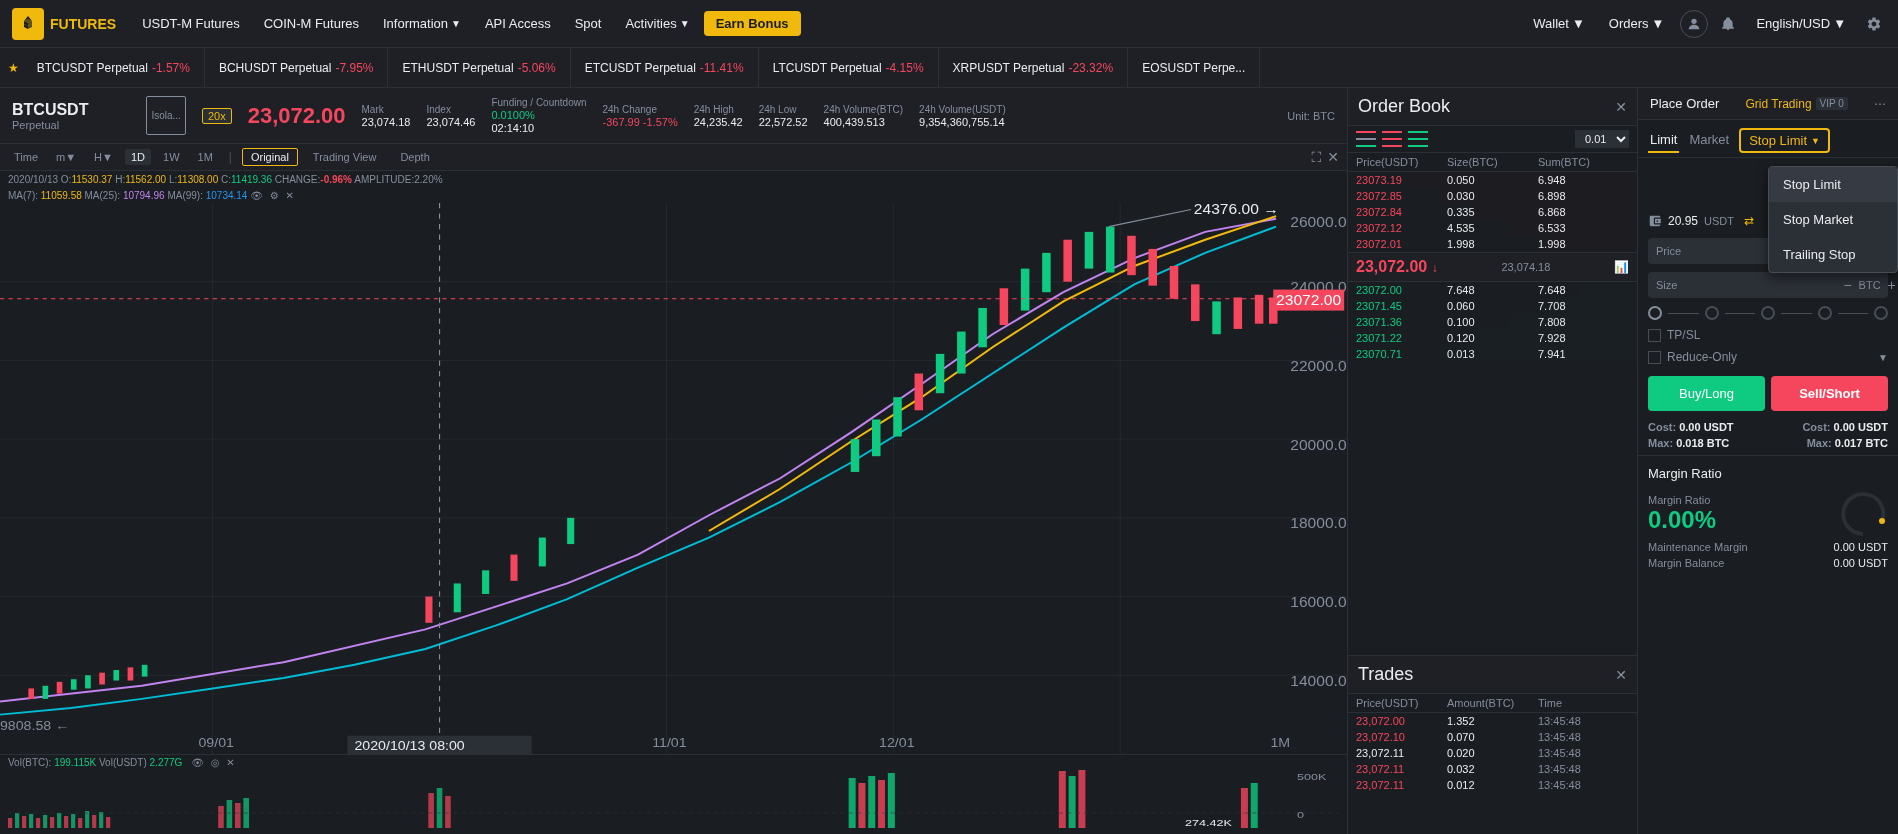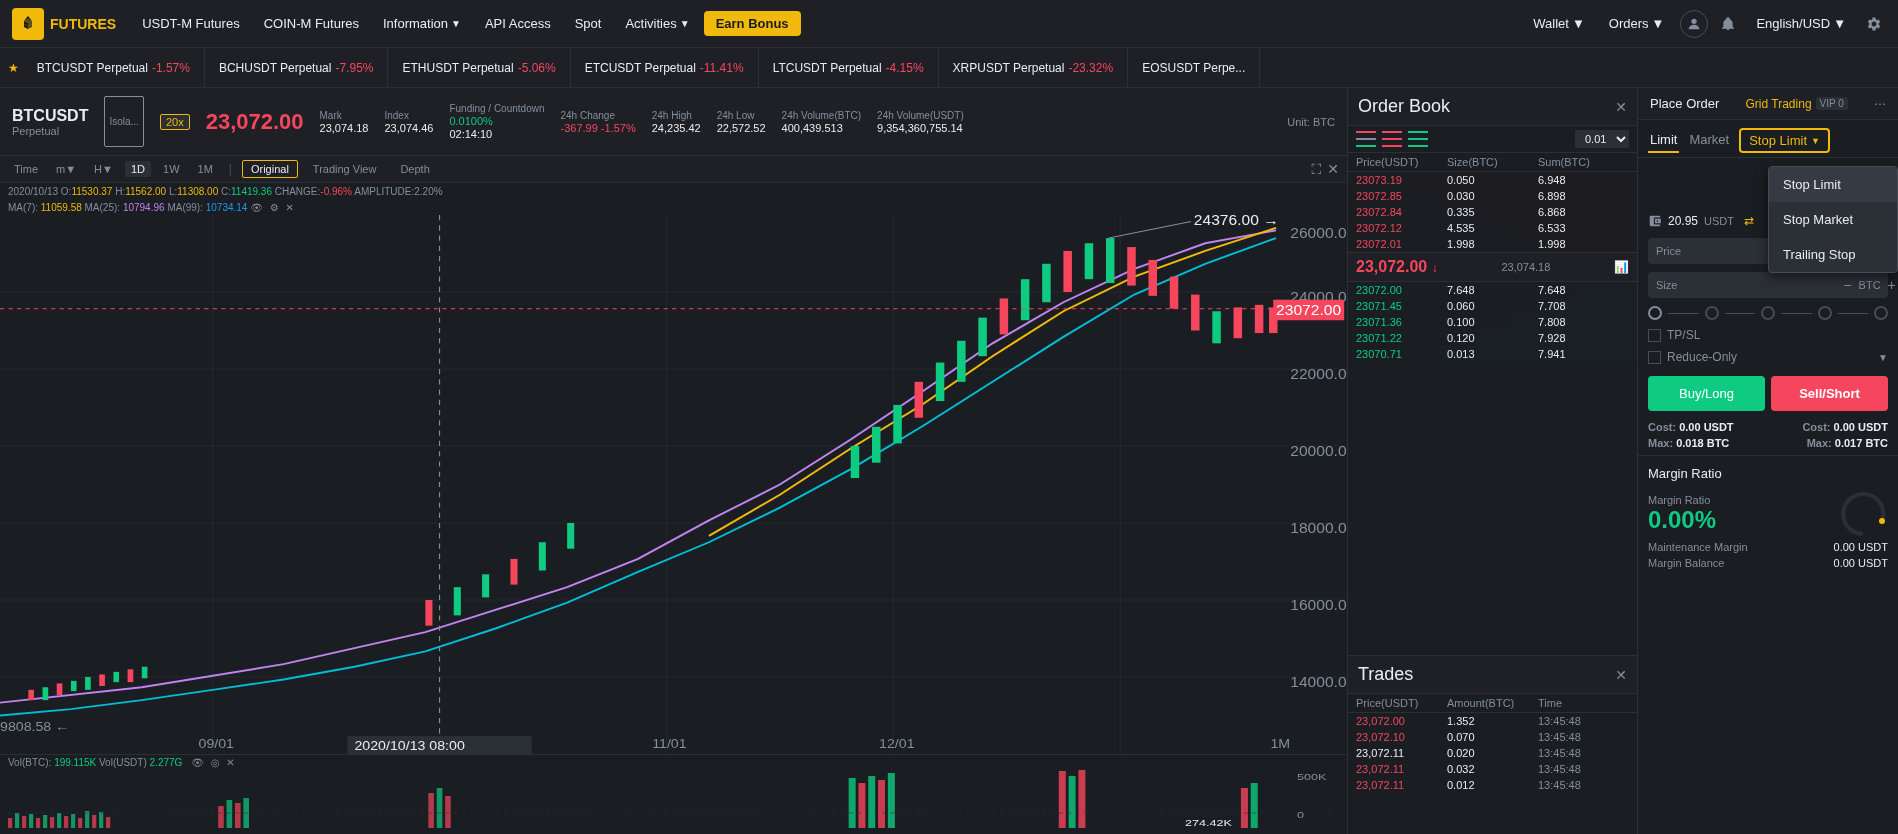--- a/index.html
+++ b/index.html
@@ -30,42 +30,42 @@
     .main-layout { display: flex; height: calc(834px - 88px); }
     
     
     .chart-area { flex: 1; display: flex; flex-direction: column; min-width: 0; border-right: 1px solid #2b2f36; }
     
     
     .symbol-header { background: #1e2026; padding: 8px 12px; display: flex; align-items: center; gap: 16px; border-bottom: 1px solid #2b2f36; flex-wrap: wrap; }
     .symbol-name { font-size: 16px; font-weight: bold; color: #eaecef; line-height: 1.2; }
     .symbol-sub { font-size: 11px; color: #848e9c; }
     .price-main { font-size: 22px; font-weight: bold; color: #f6465d; }
-    .badge-isolated { background: transparent; border: 1px solid #848e9c; color: #848e9c; padding: 19px 4px; border-radius: 2px; font-size: 10px; cursor: pointer; }
+    .badge-isolated { background: transparent; border: 1px solid #848e9c; color: #848e9c; padding: 13px 4px; border-radius: 2px; font-size: 10px; cursor: pointer; margin-left: 42px; }
     .badge-leverage { background: #2b2f36; color: #f0b90b; border: 1px solid #f0b90b; padding: 1px 5px; border-radius: 2px; font-size: 11px; cursor: pointer; }
     .stat-group { display: flex; flex-direction: column; gap: 1px; }
     .stat-label { color: #848e9c; font-size: 10px; }
     .stat-value { color: #eaecef; font-size: 11px; }
     .stat-value-red { color: #f6465d; font-size: 11px; }
     .stat-value-green { color: #0ecb81; font-size: 11px; }
     .unit-btc { margin-left: auto; color: #848e9c; font-size: 11px; }
 
     
     .chart-toolbar { background: #1e2026; padding: 4px 8px; display: flex; align-items: center; gap: 6px; border-bottom: 1px solid #2b2f36; }
     .chart-tab { color: #848e9c; font-size: 11px; padding: 2px 6px; cursor: pointer; }
     .chart-tab.active { color: #eaecef; background: #2b2f36; border-radius: 2px; }
     .chart-view-btn { color: #848e9c; font-size: 11px; padding: 2px 8px; cursor: pointer; border: 1px solid transparent; border-radius: 2px; }
     .chart-view-btn.active { color: #eaecef; border-color: #f0b90b; }
     .chart-actions { margin-left: auto; display: flex; gap: 6px; }
     .chart-action-btn { color: #848e9c; cursor: pointer; font-size: 14px; }
 
     
     .chart-canvas { flex: 1; background: #1a1d21; position: relative; overflow: hidden; }
     .chart-info-bar { padding: 3px 8px; font-size: 10px; color: #848e9c; background: #1a1d21; }
-    .chart-info-bar span.red { color: #f6465d; }
+    .chart-info-bar span.red { color: #f6465d; font-weight: bold; }
     .chart-info-bar span.green { color: #0ecb81; }
     .chart-info-bar span.yellow { color: #f0b90b; }
     .ma-bar { padding: 2px 8px; font-size: 10px; color: #848e9c; }
     .ma-bar span.orange { color: #f0b90b; }
     .ma-bar span.purple { color: #c083f0; }
     .ma-bar span.blue { color: #2196f3; }
 
     
     .volume-bar-area { height: 80px; background: #1a1d21; border-top: 1px solid #2b2f36; position: relative; padding: 2px 8px; }
     .vol-label { font-size: 10px; color: #848e9c; }

